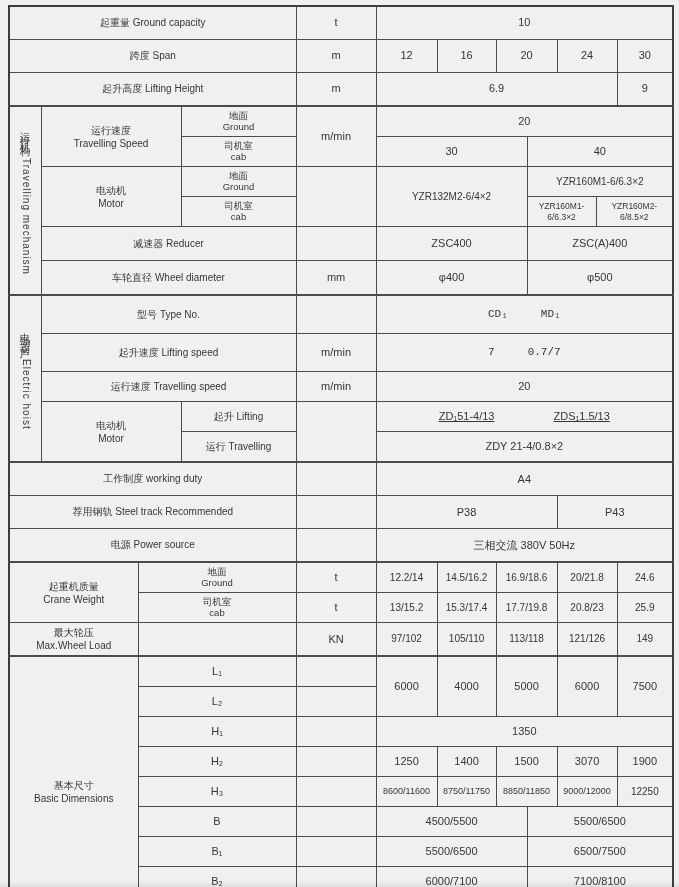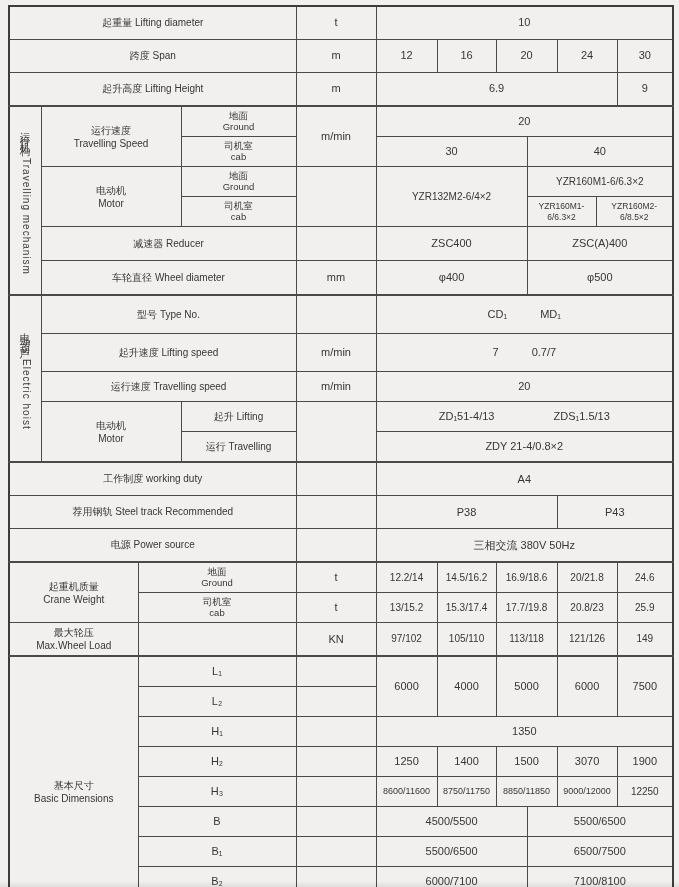--- a/index.html
+++ b/index.html
@@ -30,22 +30,22 @@
     line-height:1.2;
   }
   tr.h32 td{height:32px;}
   tr.h29 td{height:29px;}
   tr.h33 td{height:33px;}
   tr.h30 td{height:30px;}
   td.lbl{font-size:10px;}
   .lbl2 span{display:block;line-height:1.3;font-size:10px;}
   .sub2 span{display:block;line-height:1.15;font-size:9.5px;}
   .cab{font-family:Liberation Sans, sans-serif;font-size:15px;line-height:1;}
-  .pair span{display:inline-block;margin:12px 15px;}
-  .pairwide span{display:inline-block;margin:0 28px;}
+  .pair span{display:inline-block;margin:12px 15px;font-family:Liberation Mono, monospace;}
+  .pairwide span{display:inline-block;margin:0 28px;text-decoration:underline;}
   td.bt2{border-top-width:2px;}
   td.small{font-size:10px;}
   .vcell{vertical-align:middle;}
   .vlabel{
     writing-mode:vertical-rl;
     display:inline-block;
     white-space:nowrap;
     font-size:10px;
     line-height:1;
     color:#3a3a3a;
@@ -72,21 +72,21 @@
       <col style="width:59px">
       <col style="width:31px">
     <col style="width:30px">
       <col style="width:39px">
       <col style="width:21px">
       <col style="width:56px">
   </colgroup>
 
   <tbody>
       <tr class="h32">
-    <td colspan="4" class="lbl">起重量 Lifting diameter</td>
+    <td colspan="4" class="lbl">起重量 Ground capacity</td>
     <td>t</td>
     <td colspan="7">10</td>
   </tr>
 
   <tr class="h32">
     <td colspan="4" class="lbl">跨度 Span</td>
     <td>m</td>
     <td>12</td>
     <td>16</td>
     <td colspan="2">20</td>

